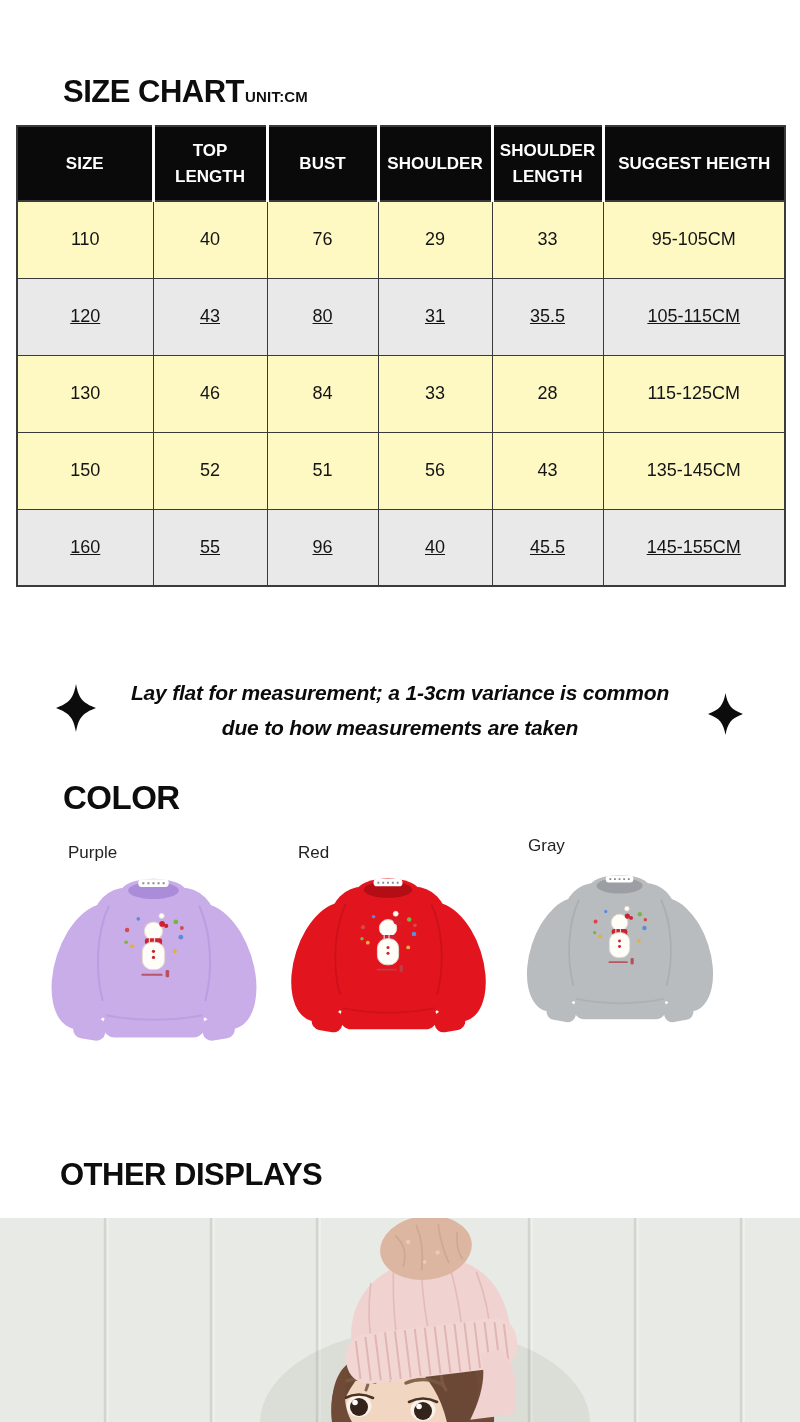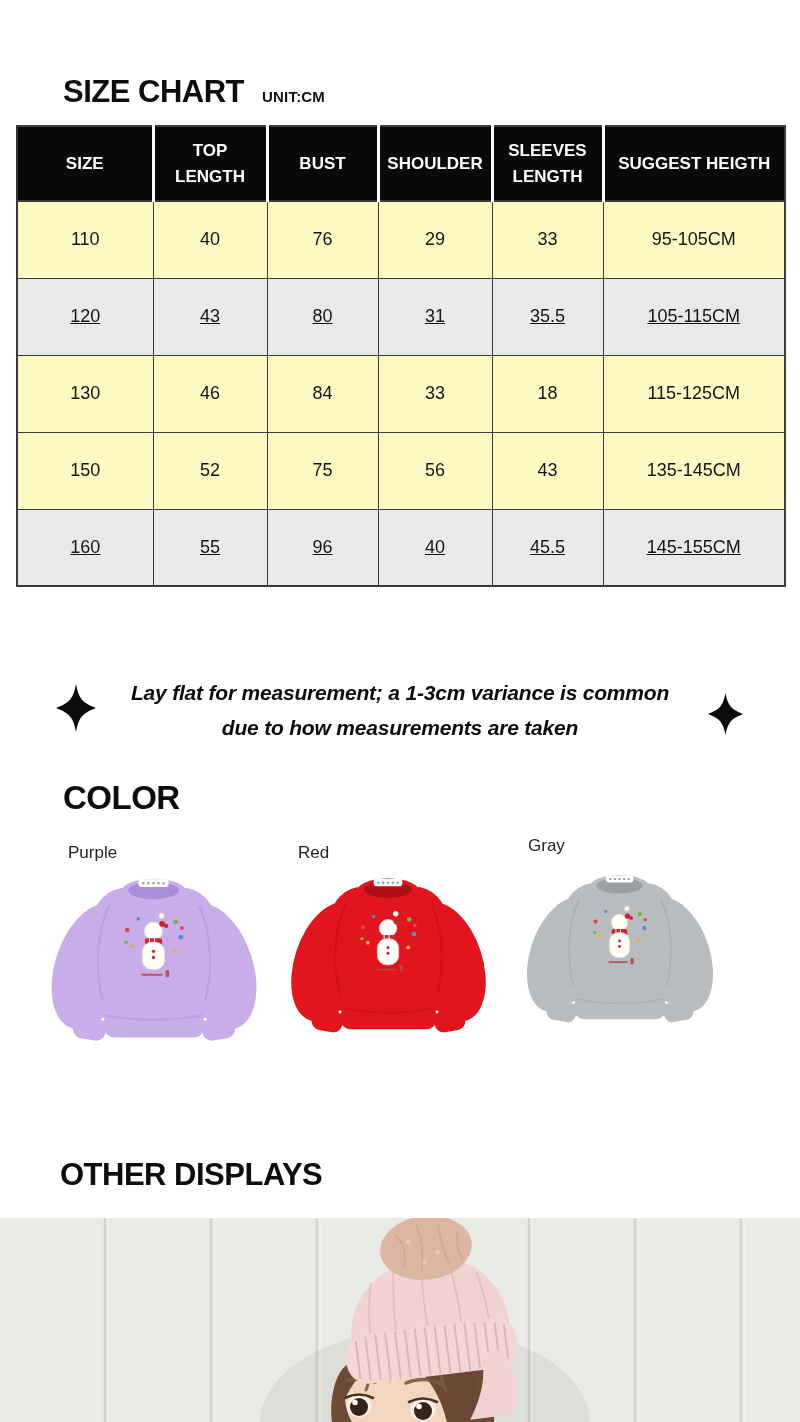--- a/index.html
+++ b/index.html
@@ -1,20 +1,20 @@
 <!DOCTYPE html>
 <html><head>
 <meta charset="utf-8">
 <style>
   * { box-sizing: border-box; }
   body { margin: 0; background: #ffffff; font-family: "Liberation Sans", sans-serif; }
   #page { position: relative; width: 800px; height: 1422px; background: #fff; overflow: hidden; margin: 0 auto; }
 
   
-  .size-title-row { position: absolute; left: 63px; top: 74px; display: flex; align-items: baseline; gap: 18px; }
+  .size-title-row { position: absolute; left: 63px; top: 74px; display: flex; align-items: baseline; gap: 1px; }
   .size-title { font-size: 31px; font-weight: 800; letter-spacing: -0.5px; color: #0d0d0d; }
   .unit-label { font-size: 15px; font-weight: 700; color: #111; letter-spacing: 0.2px; }
 
   table.size-table {
     position: absolute; left: 16px; top: 125px; width: 768px;
     border-collapse: collapse; table-layout: fixed;
     border: 2px solid var(--grid, #2e2e2e);
   }
   table.size-table th {
     background: var(--header-bg, #0a0a0a);
@@ -72,21 +72,21 @@
       <col style="width:114px">
         <col style="width:111px">
         <col style="width:182px">
     </colgroup>
     <thead>
       <tr>
         <th>SIZE</th>
         <th>TOP LENGTH</th>
         <th>BUST</th>
         <th>SHOULDER</th>
-        <th>SLEEVES LENGTH</th>
+        <th>SHOULDER LENGTH</th>
         <th>SUGGEST HEIGTH</th>
       </tr>
     </thead>
     <tbody>
       <tr>
         <td>110</td>
         <td>40</td>
         <td>76</td>
         <td>29</td>
         <td>33</td>
@@ -98,27 +98,27 @@
         <td>80</td>
         <td>31</td>
         <td>35.5</td>
         <td>105-115CM</td>
       </tr>
       <tr>
         <td>130</td>
         <td>46</td>
         <td>84</td>
         <td>33</td>
-        <td>18</td>
+        <td>28</td>
         <td>115-125CM</td>
       </tr>
       <tr>
         <td>150</td>
         <td>52</td>
-        <td>75</td>
+        <td>51</td>
         <td>56</td>
         <td>43</td>
         <td>135-145CM</td>
       </tr>
       <tr class="alt">
         <td>160</td>
         <td>55</td>
         <td>96</td>
         <td>40</td>
         <td>45.5</td>

